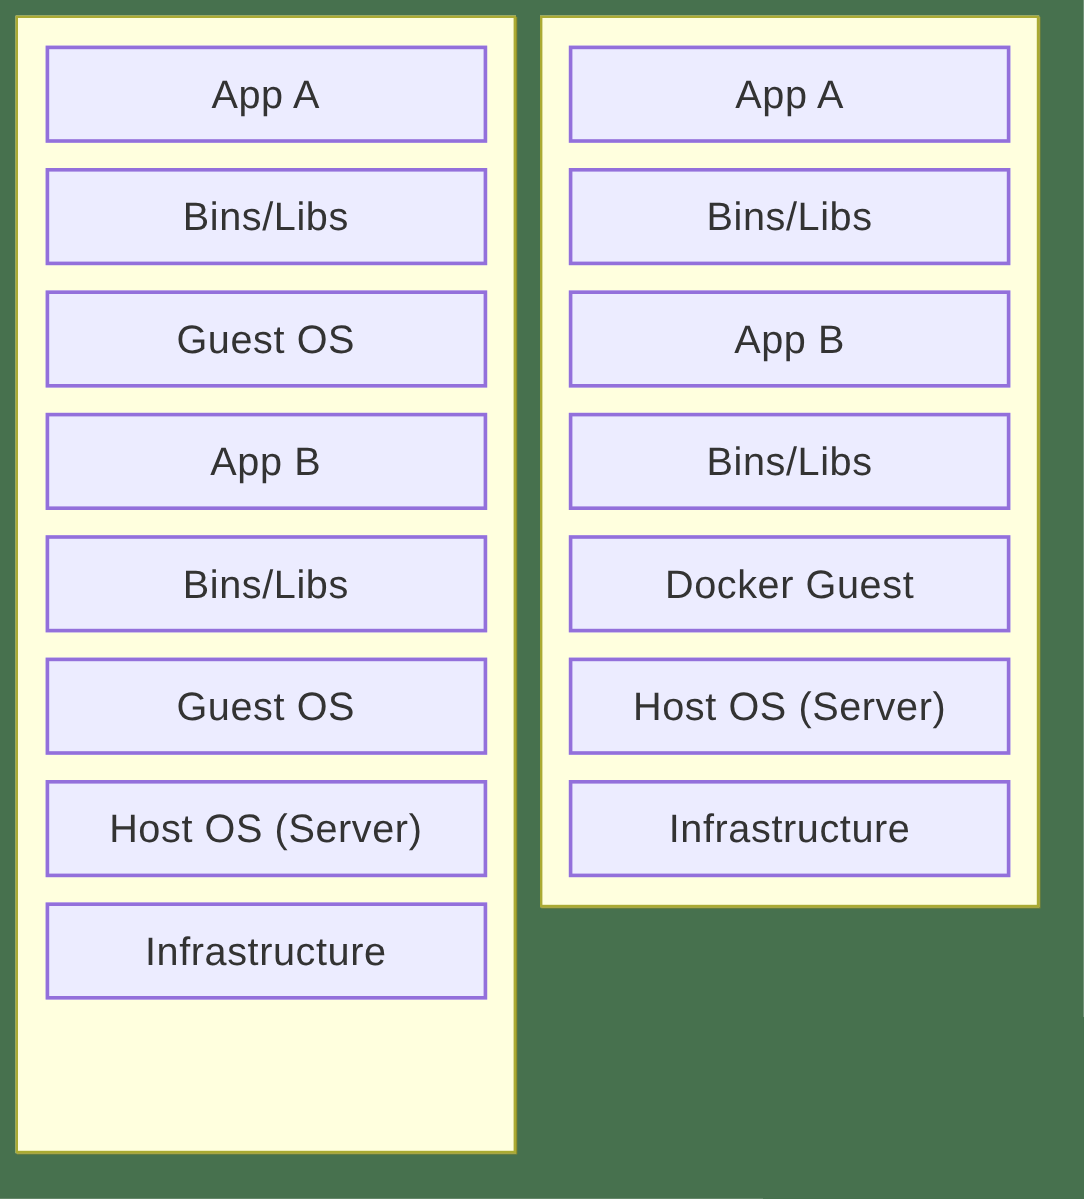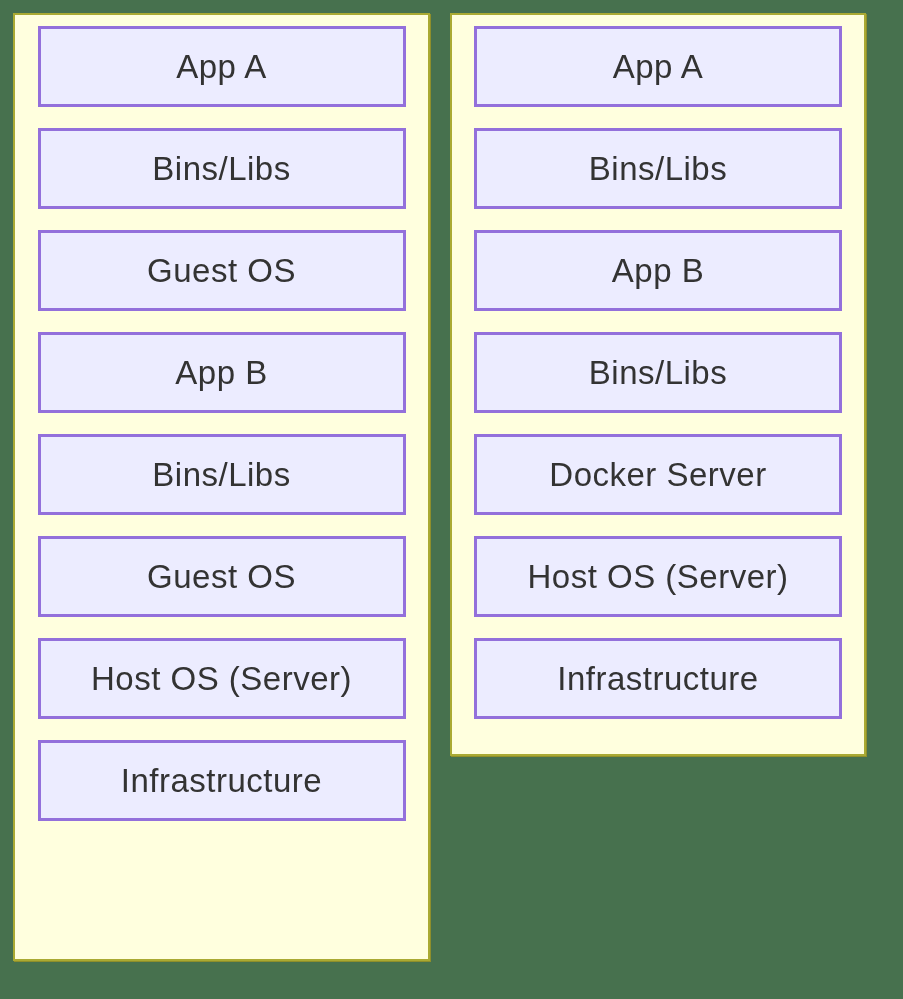--- a/index.html
+++ b/index.html
@@ -16,21 +16,21 @@
   }
   .cluster {
     position: absolute;
     top: 13px;
     background: #FFFFDE;
     border: 2px solid #AAAA33;
     box-sizing: border-box;
     display: flex;
     flex-direction: column;
     align-items: center;
-    padding-top: 11px;
+    padding-top: 23px;
     gap: 21px;
     box-shadow: 1px 1px 0 #8F8F2B;
   }
   .cluster-vm {
     left: 13px;
     width: 417px;
     height: 948px;
   }
   .cluster-docker {
     left: 450px;
@@ -92,21 +92,21 @@
       <div class="node">
         <span>Bins/Libs</span>
       </div>
       <div class="node">
         <span>App B</span>
       </div>
       <div class="node">
         <span>Bins/Libs</span>
       </div>
       <div class="node">
-        <span>Docker Server</span>
+        <span>Docker Guest</span>
       </div>
       <div class="node">
         <span>Host OS (Server)</span>
       </div>
       <div class="node">
         <span>Infrastructure</span>
       </div>
     </div>
 </div>
 

